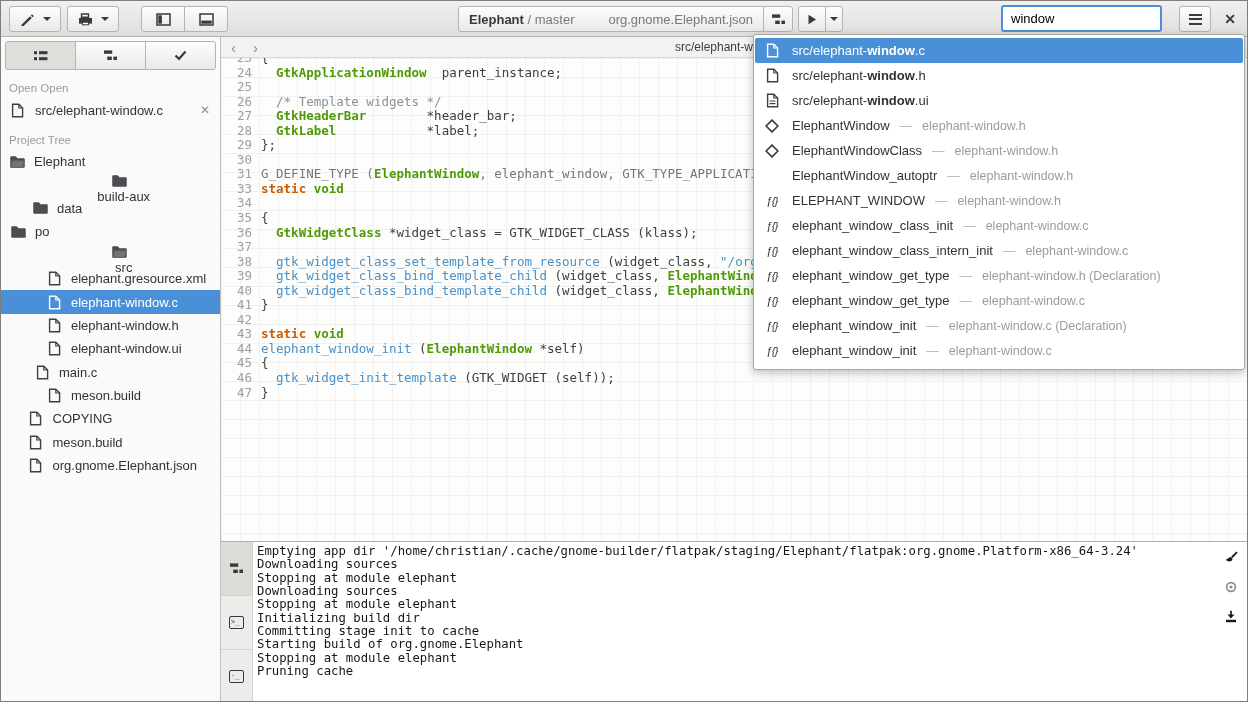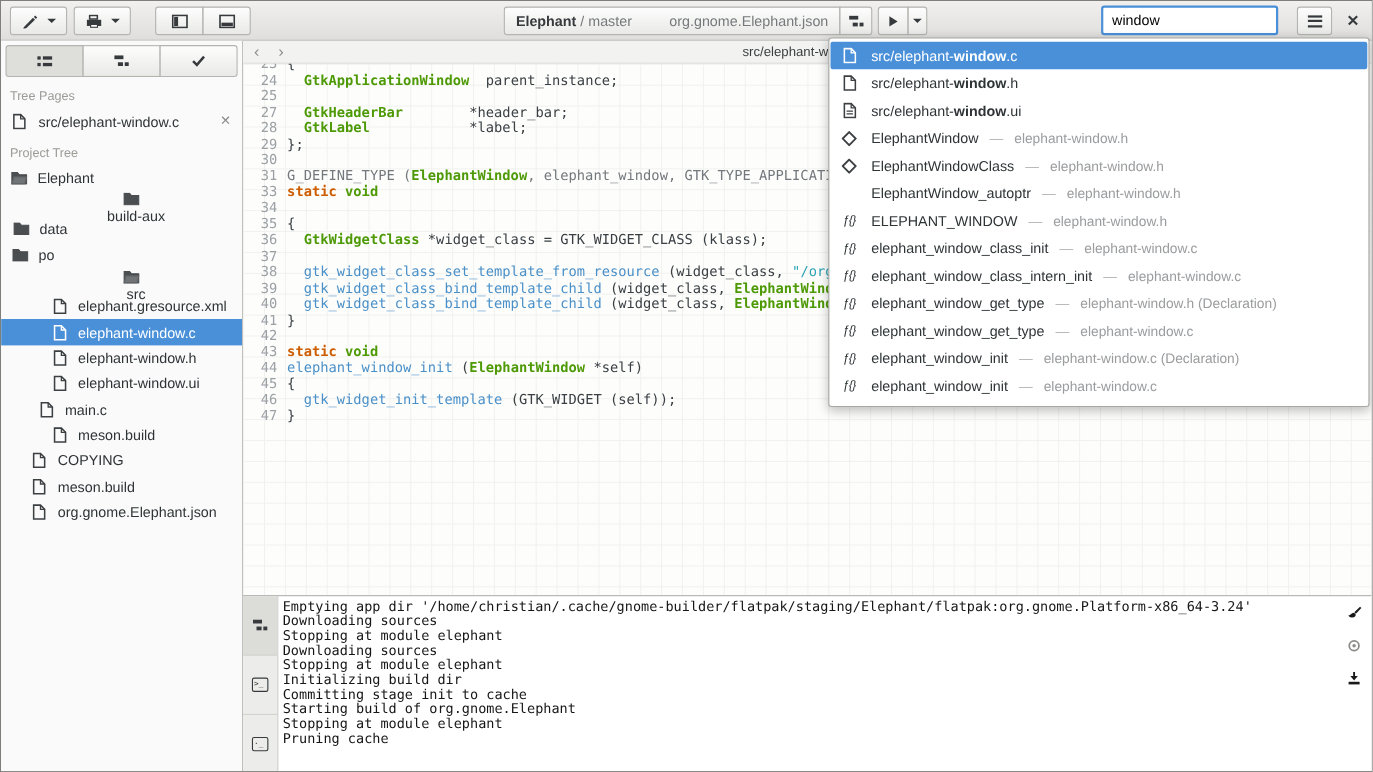--- a/index.html
+++ b/index.html
@@ -222,21 +222,21 @@
       </div>
       <div class="btn">
         <span class="ic">
           <svg width="13" height="11" viewBox="0 0 13 11">
               <path d="M1.5 5.5 5 9 11.5 1.5" fill="none" stroke="#363a3c" stroke-width="2.2"></path>
             </svg>
         </span>
       </div>
     </div>
 
-    <div class="side-label">Tree Pages</div>
+    <div class="side-label">Open Open</div>
     <div id="open-page-row">
       <span class="ic">
         <svg width="13" height="15" viewBox="0 0 13 15">
             <path d="M1.6 1.2h6.2l3.8 3.8v8.8H1.6z" fill="none" stroke="currentColor" stroke-width="1.4"></path>
             <path d="M7.8 1.2v3.8h3.8" fill="none" stroke="currentColor" stroke-width="1.2"></path>
           </svg>
       </span>
       <span>src/elephant-window.c</span>
       <span id="open-page-close">✕</span>
     </div>
@@ -253,21 +253,21 @@
           <span class="tree-label">Elephant</span>
         </div>
         <div class="tree-row" style="padding-left: 26.5px; flex-direction: column;">
           <span class="ic">
             <svg width="15" height="12" viewBox="0 0 15 12">
               <path d="M0.8 0.8h5l1.6 2h6.8v8.4H0.8z" fill="#4a4e51" stroke="#4a4e51"></path>
             </svg>
           </span>
           <span class="tree-label">build-aux</span>
         </div>
-        <div class="tree-row" style="padding-left: 10px;">
+        <div class="tree-row" style="padding-left: 31px;">
           <span class="ic">
             <svg width="15" height="12" viewBox="0 0 15 12">
               <path d="M0.8 0.8h5l1.6 2h6.8v8.4H0.8z" fill="#4a4e51" stroke="#4a4e51"></path>
             </svg>
           </span>
           <span class="tree-label">data</span>
         </div>
         <div class="tree-row" style="padding-left: 9px;">
           <span class="ic">
             <svg width="15" height="12" viewBox="0 0 15 12">
@@ -373,20 +373,21 @@
     <div id="pathbar">
       <span class="nav-arrow" id="nav-back">‹</span>
       <span class="nav-arrow" id="nav-fwd">›</span>
       <span>src/elephant-window.c</span>
     </div>
     <div id="code-area">
       <div id="code-lines">
           <div class="code-line"><span class="ln">23</span><span class="lt"><span class="tk-p">{</span></span></div>
           <div class="code-line"><span class="ln">24</span><span class="lt"><span class="tk-p">  </span><span class="tk-t">GtkApplicationWindow</span><span class="tk-p">  parent_instance;</span></span></div>
           <div class="code-line"><span class="ln">25</span><span class="lt"></span></div>
+          <div class="code-line"><span class="ln">26</span><span class="lt"><span class="tk-c">  /* Template widgets */</span></span></div>
           <div class="code-line"><span class="ln">27</span><span class="lt"><span class="tk-p">  </span><span class="tk-t">GtkHeaderBar</span><span class="tk-p">        *header_bar;</span></span></div>
           <div class="code-line"><span class="ln">28</span><span class="lt"><span class="tk-p">  </span><span class="tk-t">GtkLabel</span><span class="tk-p">            *label;</span></span></div>
           <div class="code-line"><span class="ln">29</span><span class="lt"><span class="tk-p">};</span></span></div>
           <div class="code-line"><span class="ln">30</span><span class="lt"></span></div>
           <div class="code-line"><span class="ln">31</span><span class="lt"><span class="tk-g">G_DEFINE_TYPE (</span><span class="tk-t">ElephantWindow</span><span class="tk-g">, elephant_window, GTK_TYPE_APPLICATION_WINDOW)</span></span></div>
           <div class="code-line"><span class="ln">33</span><span class="lt"><span class="tk-k">static</span><span class="tk-p"> </span><span class="tk-v">void</span></span></div>
           <div class="code-line"><span class="ln">34</span></div>
           <div class="code-line"><span class="ln">35</span><span class="lt"><span class="tk-p">{</span></span></div>
           <div class="code-line"><span class="ln">36</span><span class="lt"><span class="tk-p">  </span><span class="tk-t">GtkWidgetClass</span><span class="tk-p"> *widget_class = GTK_WIDGET_CLASS (klass);</span></span></div>
           <div class="code-line"><span class="ln">37</span><span class="lt"></span></div>

